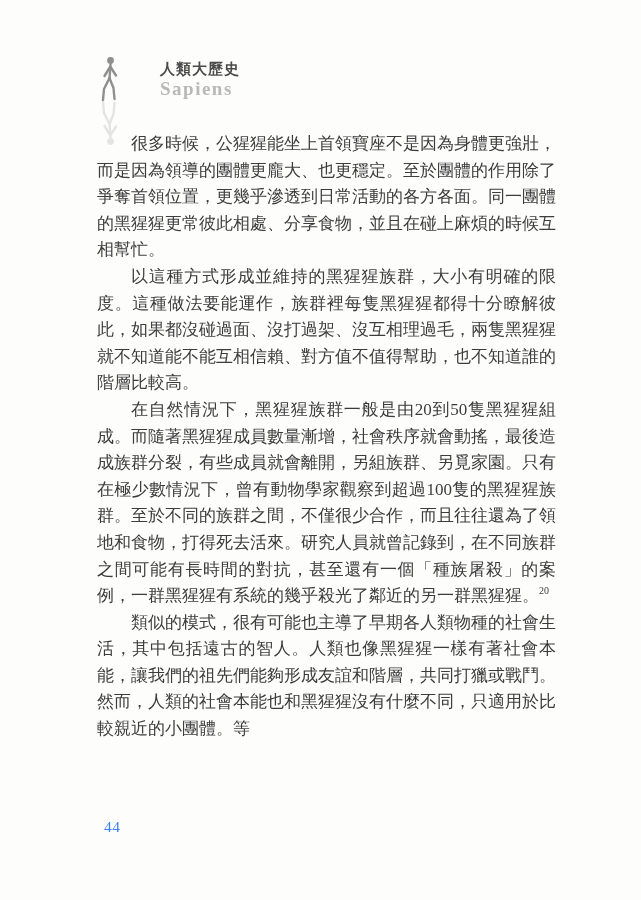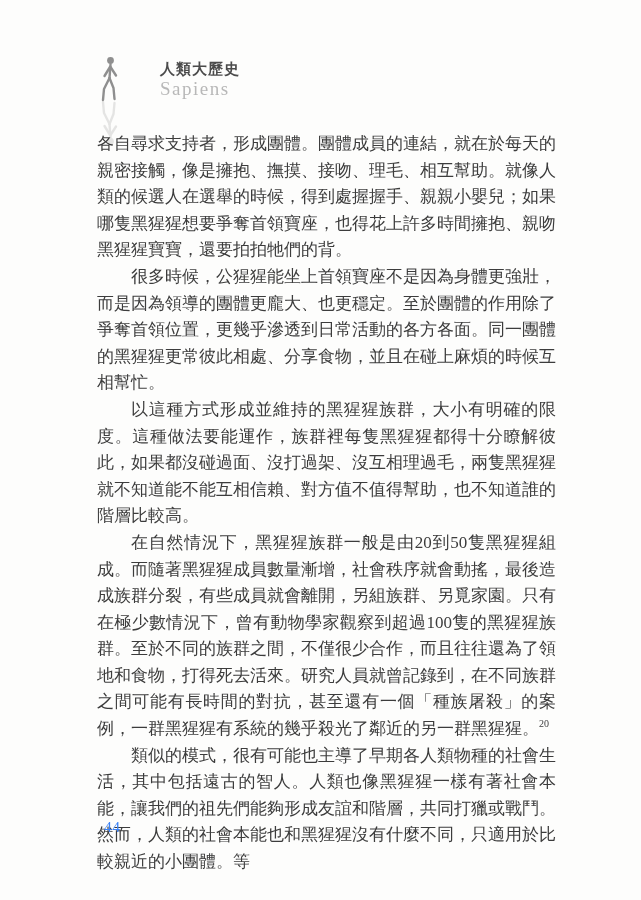--- a/index.html
+++ b/index.html
@@ -44,20 +44,21 @@
     font-weight: bold;
     letter-spacing: 1px;
     color: #4b4b4b;
     line-height: 17px;
   }
   .logo-subtitle {
     font-size: 19px;
     color: #b8b8b8;
     letter-spacing: 1.5px;
     line-height: 21px;
+    font-weight: bold;
   }
 
   
   .page-body {
     position: absolute;
     left: 97px;
     top: 131px;
     width: 459px;
     font-size: 17px;
     line-height: 26.6px;
@@ -114,20 +115,19 @@
       </svg>
     </div>
   </div>
   <div class="logo-text">
     <div class="logo-title">人類大歷史</div>
     <div class="logo-subtitle">Sapiens</div>
   </div>
 </div>
 
 <div class="page-body">
-  <p>各自尋求支持者，形成團體。團體成員的連結，就在於每天的親密接觸，像是擁抱、撫摸、接吻、理毛、相互幫助。就像人類的候選人在選舉的時候，得到處握握手、親親小嬰兒；如果哪隻黑猩猩想要爭奪首領寶座，也得花上許多時間擁抱、親吻黑猩猩寶寶，還要拍拍牠們的背。</p>
   <p class="indent">很多時候，公猩猩能坐上首領寶座不是因為身體更強壯，而是因為領導的團體更龐大、也更穩定。至於團體的作用除了爭奪首領位置，更幾乎滲透到日常活動的各方各面。同一團體的黑猩猩更常彼此相處、分享食物，並且在碰上麻煩的時候互相幫忙。</p>
   <p class="indent">以這種方式形成並維持的黑猩猩族群，大小有明確的限度。這種做法要能運作，族群裡每隻黑猩猩都得十分瞭解彼此，如果都沒碰過面、沒打過架、沒互相理過毛，兩隻黑猩猩就不知道能不能互相信賴、對方值不值得幫助，也不知道誰的階層比較高。</p>
   <p class="indent"><span>在自然情況下，黑猩猩族群一般是由20到50隻黑猩猩組成。而隨著黑猩猩成員數量漸增，社會秩序就會動搖，最後造成族群分裂，有些成員就會離開，另組族群、另覓家園。只有在極少數情況下，曾有動物學家觀察到超過100隻的黑猩猩族群。至於不同的族群之間，不僅很少合作，而且往往還為了領地和食物，打得死去活來。研究人員就曾記錄到，在不同族群之間可能有長時間的對抗，甚至還有一個「種族屠殺」的案例，一群黑猩猩有系統的幾乎殺光了鄰近的另一群黑猩猩。</span><sup class="footnote-sup">20</sup></p>
   <p class="indent">類似的模式，很有可能也主導了早期各人類物種的社會生活，其中包括遠古的智人。人類也像黑猩猩一樣有著社會本能，讓我們的祖先們能夠形成友誼和階層，共同打獵或戰鬥。然而，人類的社會本能也和黑猩猩沒有什麼不同，只適用於比較親近的小團體。等</p>
 </div>
 
 <div class="page-number">44</div>
 
 </body></html>

